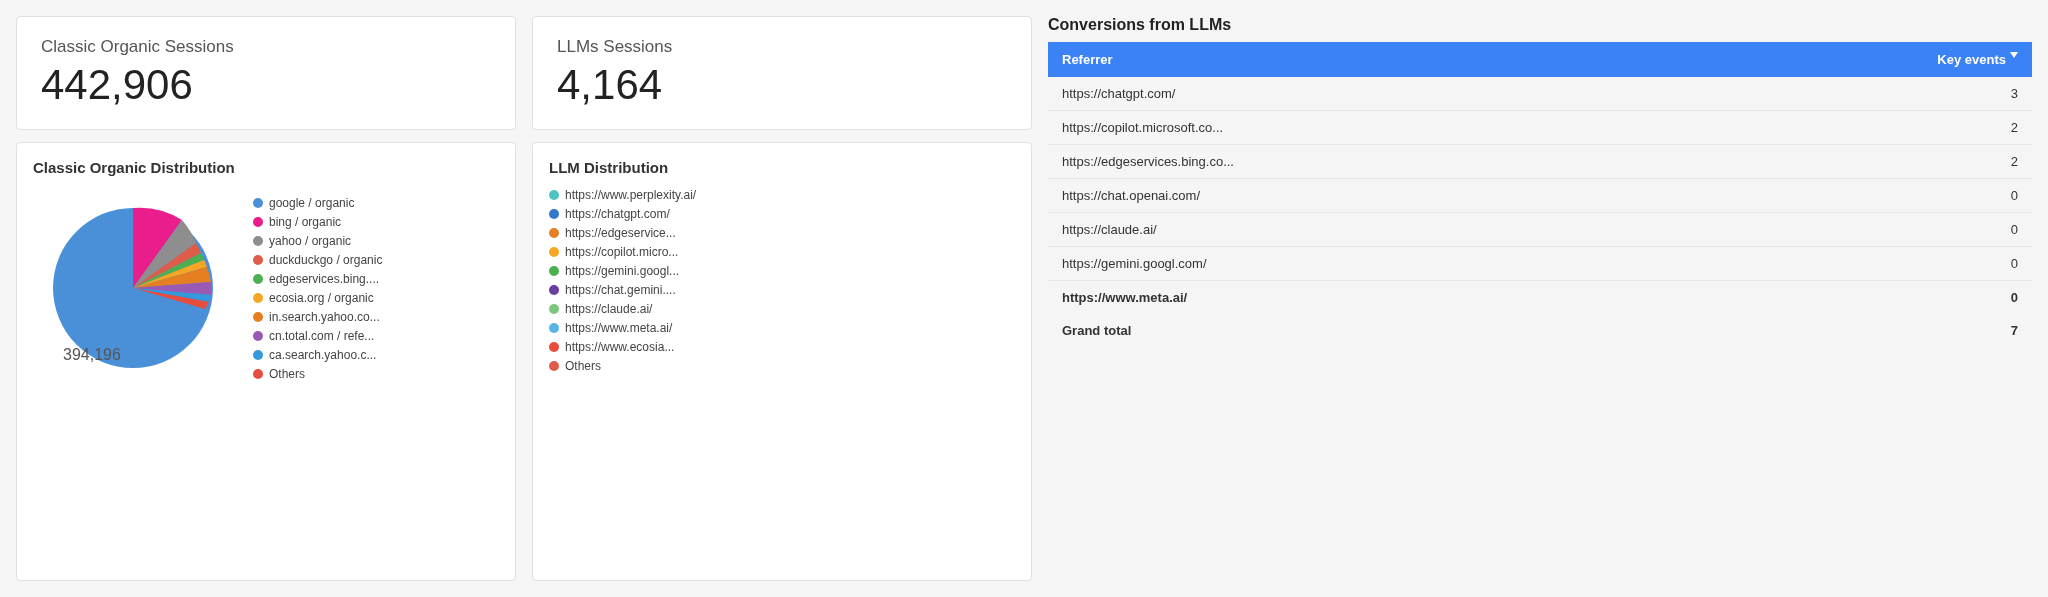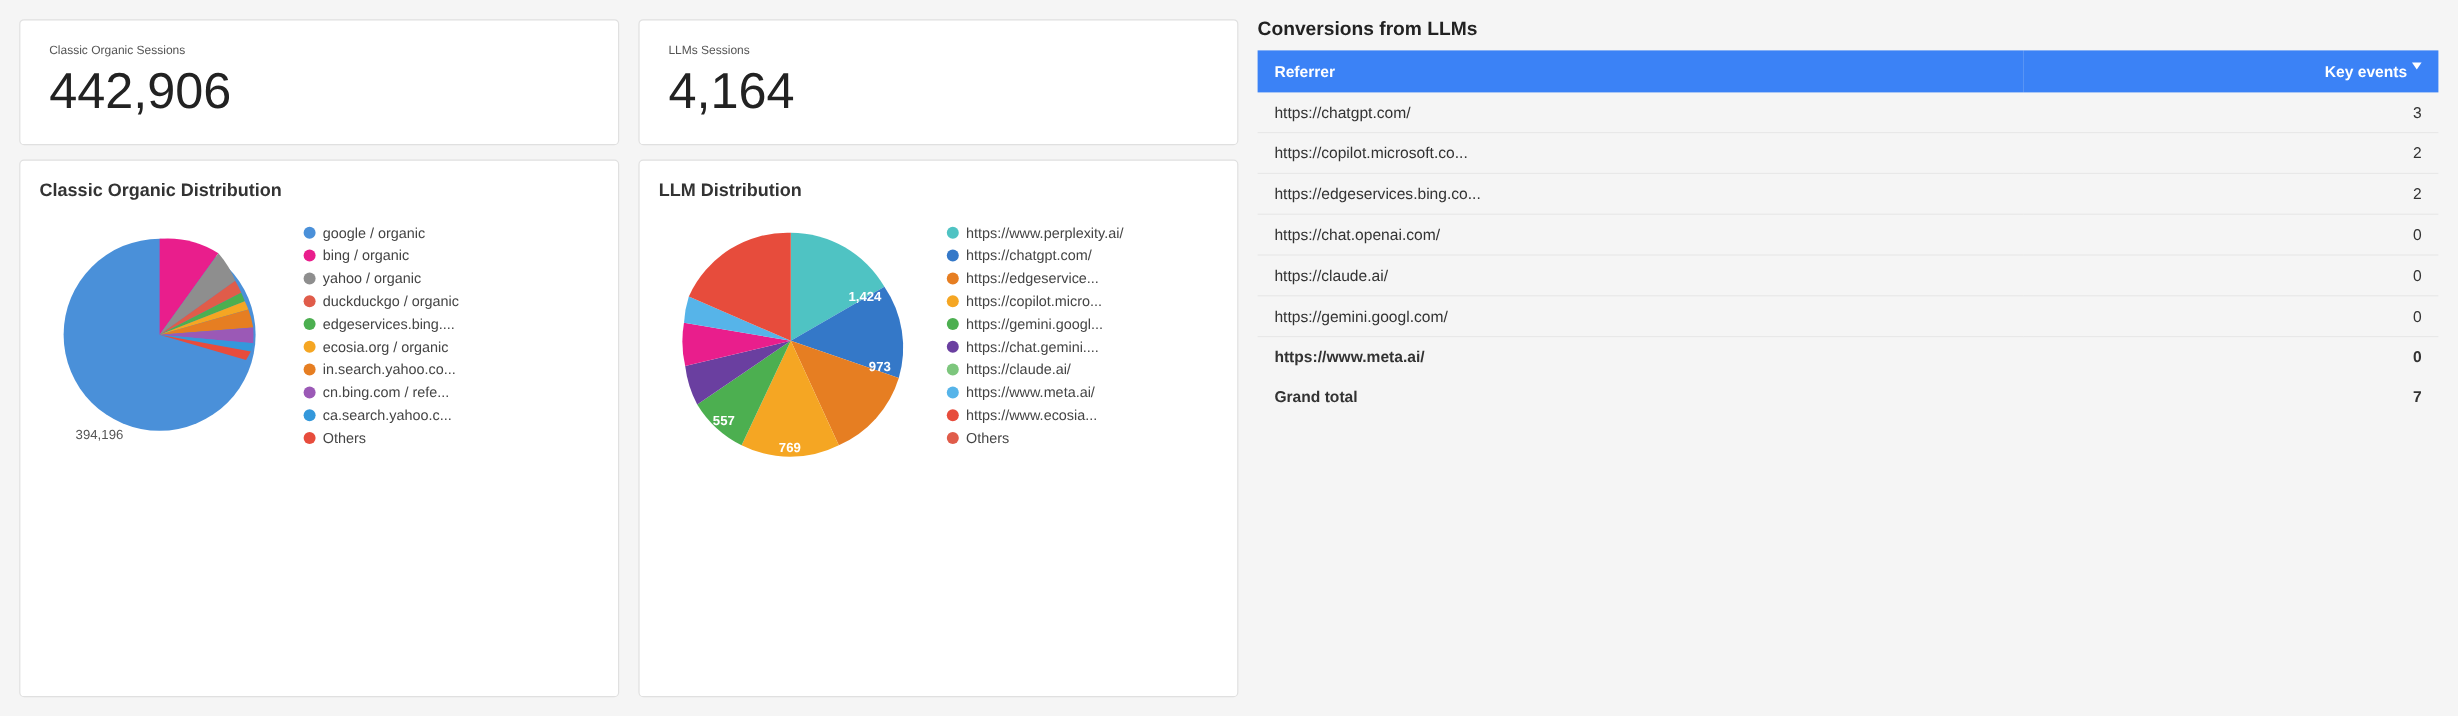--- a/index.html
+++ b/index.html
@@ -30,21 +30,21 @@
       display: flex;
       flex-direction: column;
     }
     .stat-card {
       background: #fff;
       border: 1px solid #e0e0e0;
       border-radius: 4px;
       padding: 20px 24px;
     }
     .stat-label {
-      font-size: 10px;
+      font-size: 17px;
       color: #555;
       margin-bottom: 4px;
     }
     .stat-value {
       font-size: 42px;
       font-weight: 300;
       color: #222;
     }
     .chart-card {
       background: #fff;
@@ -161,21 +161,21 @@
           <path d="M100,100 L174,79 A80,80 0 0,1 178,94 Z" fill="#e67e22"></path>
 
           <path d="M100,100 L178,94 A80,80 0 0,1 178,107 Z" fill="#9b59b6"></path>
 
           <path d="M100,100 L178,107 A80,80 0 0,1 176,114 Z" fill="#3498db"></path>
 
           <path d="M100,100 L176,114 A80,80 0 0,1 172,121 Z" fill="#e74c3c"></path>
 
           <text x="100" y="215" text-anchor="middle" font-size="11" fill="#444"></text>
         </svg>
-        <div style="position:absolute; bottom:10px; left:30px; font-size:11px; color:#555;">394,196</div>
+        <div style="position:absolute; bottom:24px; left:30px; font-size:16px; color:#555;">394,196</div>
       </div>
       <div class="legend">
 
       <div class="legend-item">
             <div class="legend-dot" style="background:#4a90d9"></div>
             <span>google / organic</span>
           </div>
           <div class="legend-item">
             <div class="legend-dot" style="background:#e91e8c"></div>
             <span>bing / organic</span>
@@ -195,21 +195,21 @@
           <div class="legend-item">
             <div class="legend-dot" style="background:#f5a623"></div>
             <span>ecosia.org / organic</span>
           </div>
           <div class="legend-item">
             <div class="legend-dot" style="background:#e67e22"></div>
             <span>in.search.yahoo.co...</span>
           </div>
           <div class="legend-item">
             <div class="legend-dot" style="background:#9b59b6"></div>
-            <span>cn.bing.com / refe...</span>
+            <span>cn.total.com / refe...</span>
           </div>
           <div class="legend-item">
             <div class="legend-dot" style="background:#3498db"></div>
             <span>ca.search.yahoo.c...</span>
           </div>
           <div class="legend-item">
             <div class="legend-dot" style="background:#e74c3c"></div>
             <span>Others</span>
           </div>
         </div>
@@ -218,47 +218,20 @@
 </div>
 
 <div class="middle-col">
   <div class="stat-card">
     <div class="stat-label">LLMs Sessions</div>
     <div class="stat-value">4,164</div>
   </div>
   <div class="chart-card">
     <div class="chart-title">LLM Distribution</div>
     <div class="chart-area">
-      <div style="position:relative; width:220px; height:200px; flex-shrink:0;">
-        <svg width="220" height="210" viewBox="0 0 220 210">
-
-          <path d="M110,105 L110,15 A90,90 0 0,1 188,60 Z" fill="#4fc3c3"></path>
-
-          <path d="M110,105 L188,60 A90,90 0 0,1 200,136 Z" fill="#3478c8"></path>
-
-          <path d="M110,105 L200,136 A90,90 0 0,1 150,192 Z" fill="#e67e22"></path>
-
-          <path d="M110,105 L150,192 A90,90 0 0,1 69,192 Z" fill="#f5a623"></path>
-
-          <path d="M110,105 L69,192 A90,90 0 0,1 32,158 Z" fill="#4caf50"></path>
-
-          <path d="M110,105 L32,158 A90,90 0 0,1 22,126 Z" fill="#6a3fa0"></path>
-
-          <path d="M110,105 L22,126 A90,90 0 0,1 21,90 Z" fill="#e91e8c"></path>
-
-          <path d="M110,105 L21,90 A90,90 0 0,1 25,68 Z" fill="#56b4e9"></path>
-
-          <path d="M110,105 L25,68 A90,90 0 0,1 110,15 Z" fill="#e74c3c"></path>
-
-          <text x="158" y="72" font-size="11" fill="#fff" font-weight="bold">1,424</text>
-          <text x="175" y="130" font-size="11" fill="#fff" font-weight="bold">973</text>
-          <text x="100" y="198" font-size="11" fill="#fff" font-weight="bold">769</text>
-          <text x="45" y="175" font-size="11" fill="#fff" font-weight="bold">557</text>
-        </svg>
-      </div>
       <div class="legend">
 
       <div class="legend-item">
             <div class="legend-dot" style="background:#4fc3c3"></div>
             <span>https://www.perplexity.ai/</span>
           </div>
           <div class="legend-item">
             <div class="legend-dot" style="background:#3478c8"></div>
             <span>https://chatgpt.com/</span>
           </div>

